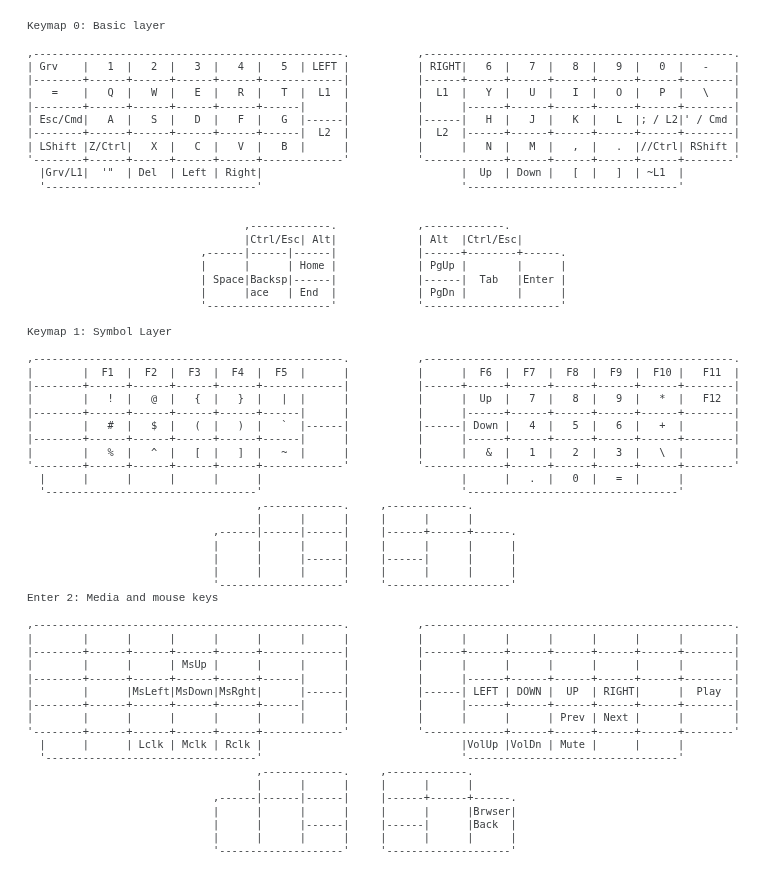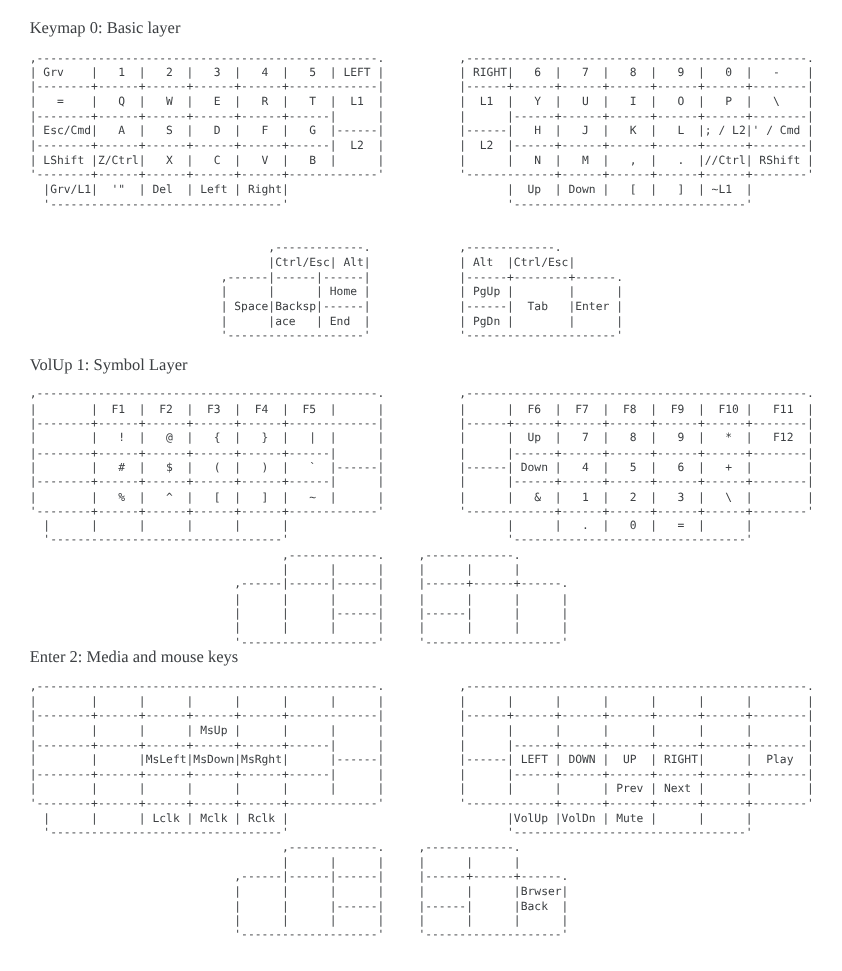--- a/index.html
+++ b/index.html
@@ -9,22 +9,22 @@
     height: 883px;
     overflow: hidden;
     padding: 20px 0 0 27px;
     font-family: "DejaVu Sans Mono", "Liberation Mono", monospace;
     font-size: 10.3px;
     line-height: 13.3px;
     color: #3d4043;
   }
   .km-section { display: block; }
   .km-title {
-    font-family: Liberation Serif, serif;
-    font-size: 15px;
+    font-family: Liberation Mono, monospace;
+    font-size: 11px;
     line-height: 13.3px;
     margin-bottom: 13.3px;
     white-space: pre;
   }
   .km-art {
     font-family: "DejaVu Sans Mono", "Liberation Mono", monospace;
     font-size: 10.3px;
     line-height: 13.3px;
     white-space: pre;
     letter-spacing: 0;
@@ -53,21 +53,21 @@
                             ,------|------|------|             |------+--------+------.
                             |      |      | Home |             | PgUp |        |      |
                             | Space|Backsp|------|             |------|  Tab   |Enter |
                             |      |ace   | End  |             | PgDn |        |      |
                             '--------------------'             '----------------------'
 
 </pre>
 </section>
 
 <section class="km-section">
-  <div class="km-title">VolUp 1: Symbol Layer</div>
+  <div class="km-title">Keymap 1: Symbol Layer</div>
   <pre class="km-art">,--------------------------------------------------.           ,--------------------------------------------------.
 |        |  F1  |  F2  |  F3  |  F4  |  F5  |      |           |      |  F6  |  F7  |  F8  |  F9  |  F10 |   F11  |
 |--------+------+------+------+------+-------------|           |------+------+------+------+------+------+--------|
 |        |   !  |   @  |   {  |   }  |   |  |      |           |      |  Up  |   7  |   8  |   9  |   *  |   F12  |
 |--------+------+------+------+------+------|      |           |      |------+------+------+------+------+--------|
 |        |   #  |   $  |   (  |   )  |   `  |------|           |------| Down |   4  |   5  |   6  |   +  |        |
 |--------+------+------+------+------+------|      |           |      |------+------+------+------+------+--------|
 |        |   %  |   ^  |   [  |   ]  |   ~  |      |           |      |   &amp;  |   1  |   2  |   3  |   \  |        |
 '--------+------+------+------+------+-------------'           '-------------+------+------+------+------+--------'
   |      |      |      |      |      |                                |      |   .  |   0  |   =  |      |

